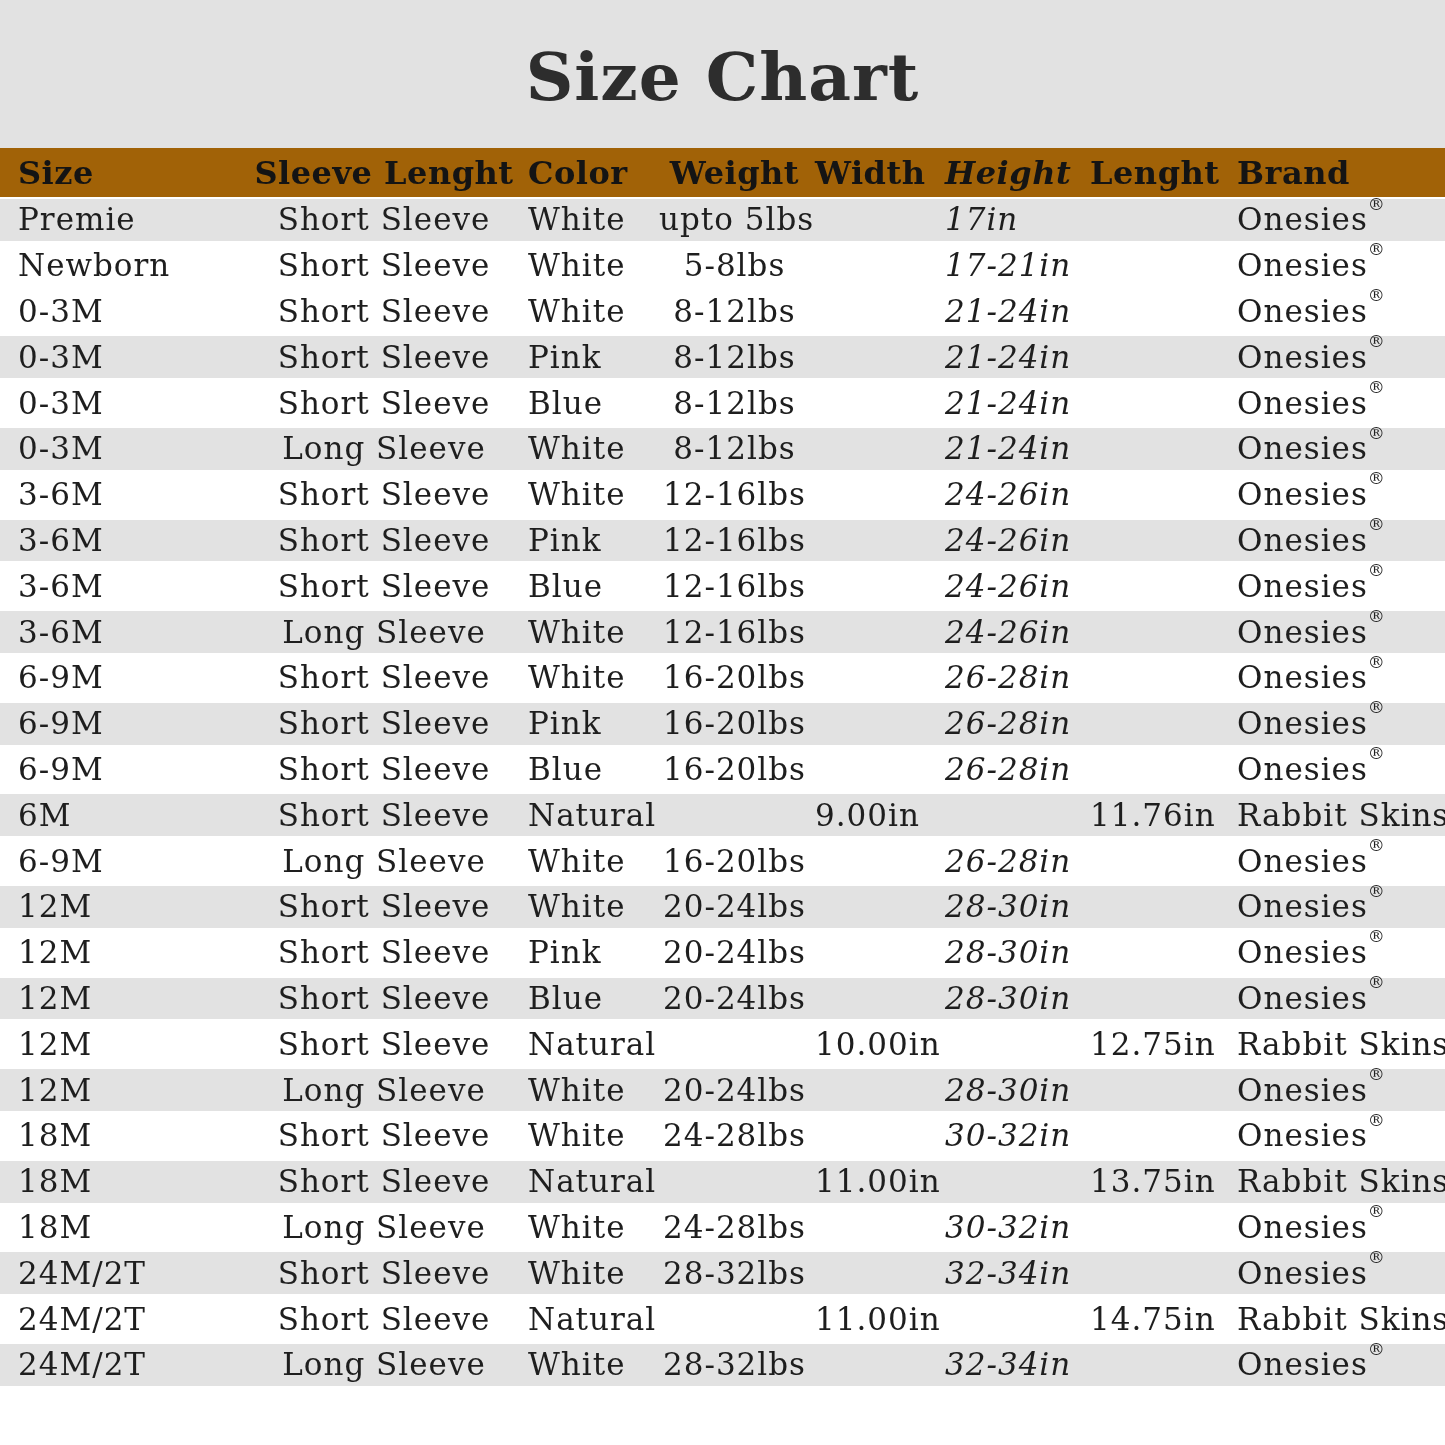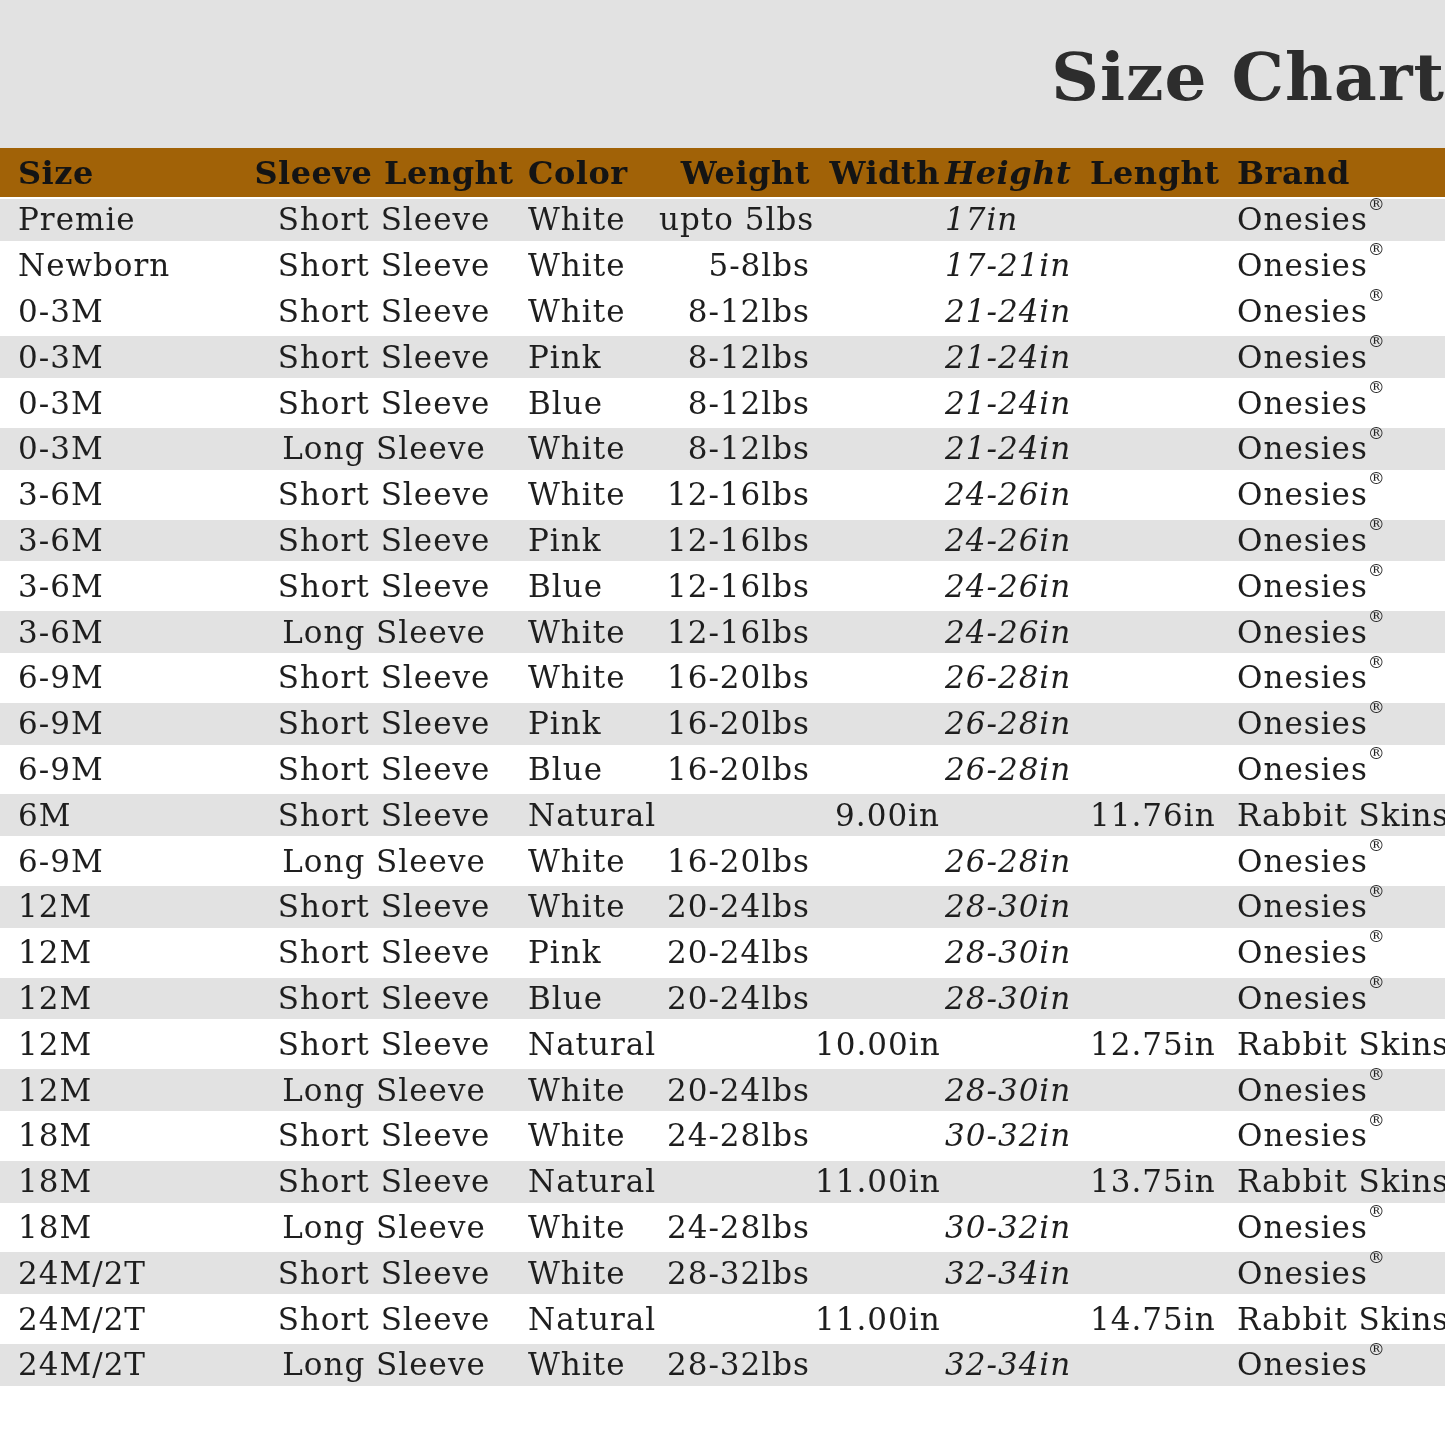--- a/index.html
+++ b/index.html
@@ -10,21 +10,21 @@
     background: #ffffff;
     overflow: hidden;
     font-family: "DejaVu Serif", serif;
     color: #1e1e1e;
   }
   .title-band {
     height: 148px;
     background: #e2e2e2;
     display: flex;
     align-items: center;
-    justify-content: flex-end;
+    justify-content: center;
   }
   .title {
     font-size: 66px;
     font-weight: bold;
     color: #2d2d2d;
     letter-spacing: 1px;
     line-height: 1;
     padding-top: 6px;
   }
   table.size-table {
@@ -57,22 +57,22 @@
   }
   tbody tr.stripe td {
     background: #e2e2e2;
     border-top: 2px solid #ffffff;
     border-bottom: 2px solid #ffffff;
   }
   
   .c0 { padding-left: 18px; text-align: left; }
   .c1 { text-align: center; }
   .c2 { padding-left: 13px; text-align: left; }
-  .c3 { padding-left: 9px;  text-align: right; }
-  .c4 { padding-left: 5px;  text-align: right; }
+  .c3 { padding-left: 9px;  text-align: center; }
+  .c4 { padding-left: 5px;  text-align: left; }
   .c5 { padding-left: 5px;  text-align: left; font-style: italic; }
   .c6 { padding-left: 5px;  text-align: left; }
   .c7 { padding-left: 5px;  text-align: left; }
   sup.reg {
     font-size: 55%;
     position: relative;
     top: -0.55em;
     letter-spacing: 0;
   }
 </style>

